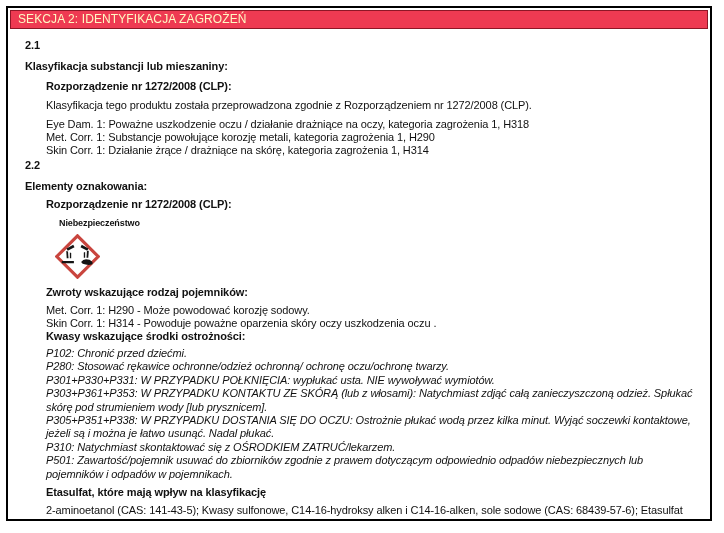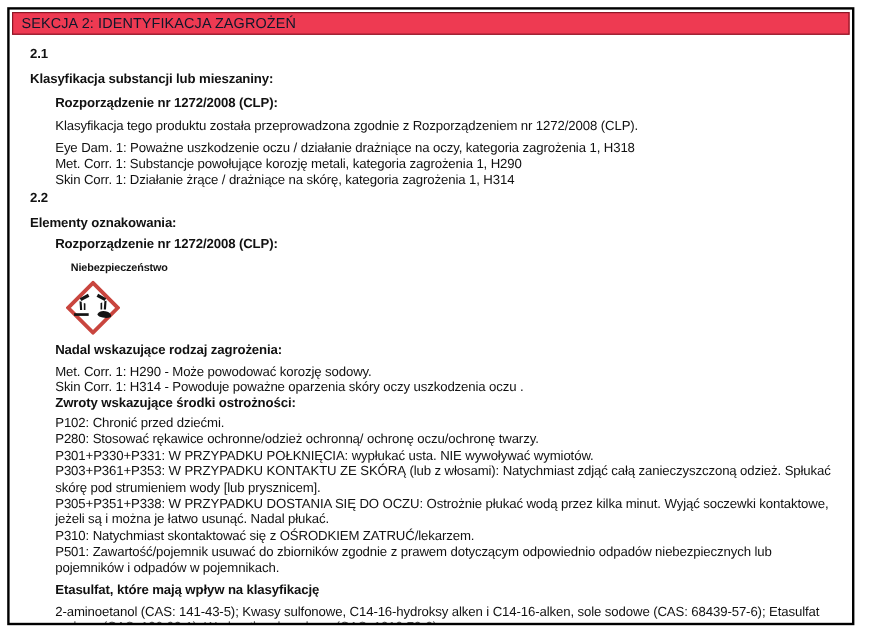--- a/index.html
+++ b/index.html
@@ -8,36 +8,36 @@
     font-family:"Liberation Sans", sans-serif;color:#111;
     -webkit-font-smoothing:antialiased;
   }
   .page{
     position:absolute;left:6px;top:6px;width:702px;height:511px;
     border:2px solid #000;background:#fff;overflow:hidden;
   }
   .titlebar{
     margin:2px 2px 0 2px;height:17px;line-height:17px;
     background:#ee3a52;border:1px solid #8d1626;
-    color:#0f172a;font-size:12px;font-weight:normal;
+    color:#fef9c3;font-size:12px;font-weight:normal;
     padding-left:7px;letter-spacing:.1px;
   }
   .secrow{
     display:flex;padding-left:17px;font-size:11px;font-weight:bold;
     line-height:13px;letter-spacing:-0.1px;flex-direction:column;
   }
   .secrow .num{width:21px;flex:0 0 21px;}
   .content{
     margin-left:38px;width:656px;font-size:11px;line-height:13px;
     letter-spacing:-0.1px;
   }
   .h{font-weight:bold;}
   .t{font-weight:normal;}
   .block div{line-height:13px;}
-  .wrapblock div{line-height:13.4px;}
+  .wrapblock div{line-height:13.4px;font-style:italic;}
   .signal{font-size:9px;font-weight:bold;padding-left:13px;}
   .picto{margin-left:9px;margin-top:4px;display:block;}
 </style>
 </head>
 <body style="color: rgb(17, 17, 17);">
 
 <div class="page">
 
   <div class="titlebar" style="background: rgb(238, 58, 82); border-color: rgb(141, 22, 38);">
     <span>SEKCJA 2: IDENTYFIKACJA ZAGROŻEŃ</span>
@@ -74,27 +74,27 @@
         <path d="M25 38 l4 1 1 15 -4 0z"></path>
         <path d="M33 41 l3 1 0 12 -3 0z"></path>
         <rect x="15" y="60" width="27" height="5"></rect>
         <rect x="57" y="28" width="17" height="6" transform="rotate(28 66 31)"></rect>
         <path d="M71 38 l4 -1 -1 16 -4 0z"></path>
         <path d="M64 41 l3 -1 0 13 -3 0z"></path>
         <path d="M58 62 q4 -6 11 -6 q9 0 13 5 q3 3 1 6 q-7 3 -15 1 q-8 -1 -10 -6 z"></path>
       </g>
     </svg>
 
-    <div class="h" style="margin-top:7px">Nadal wskazujące rodzaj zagrożenia:</div>
+    <div class="h" style="margin-top:7px">Zwroty wskazujące rodzaj pojemników:</div>
     <div class="block" style="margin-top:5px">
       <div class="t">Met. Corr. 1: H290 - Może powodować korozję sodowy.</div>
       <div class="t">Skin Corr. 1: H314 - Powoduje poważne oparzenia skóry oczy uszkodzenia oczu .</div>
     </div>
 
-    <div class="h">Zwroty wskazujące środki ostrożności:</div>
+    <div class="h">Kwasy wskazujące środki ostrożności:</div>
     <div class="wrapblock" style="margin-top:4px">
       <div class="t">P102: Chronić przed dziećmi.</div>
       <div class="t">P280: Stosować rękawice ochronne/odzież ochronną/ ochronę oczu/ochronę twarzy.</div>
       <div class="t">P301+P330+P331: W PRZYPADKU POŁKNIĘCIA: wypłukać usta. NIE wywoływać wymiotów.</div>
       <div class="t">P303+P361+P353: W PRZYPADKU KONTAKTU ZE SKÓRĄ (lub z włosami): Natychmiast zdjąć całą zanieczyszczoną odzież. Spłukać skórę pod strumieniem wody [lub prysznicem].</div>
       <div class="t">P305+P351+P338: W PRZYPADKU DOSTANIA SIĘ DO OCZU: Ostrożnie płukać wodą przez kilka minut. Wyjąć soczewki kontaktowe, jeżeli są i można je łatwo usunąć. Nadal płukać.</div>
       <div class="t">P310: Natychmiast skontaktować się z OŚRODKIEM ZATRUĆ/lekarzem.</div>
       <div class="t">P501: Zawartość/pojemnik usuwać do zbiorników zgodnie z prawem dotyczącym odpowiednio odpadów niebezpiecznych lub pojemników i odpadów w pojemnikach.</div>
     </div>
 

